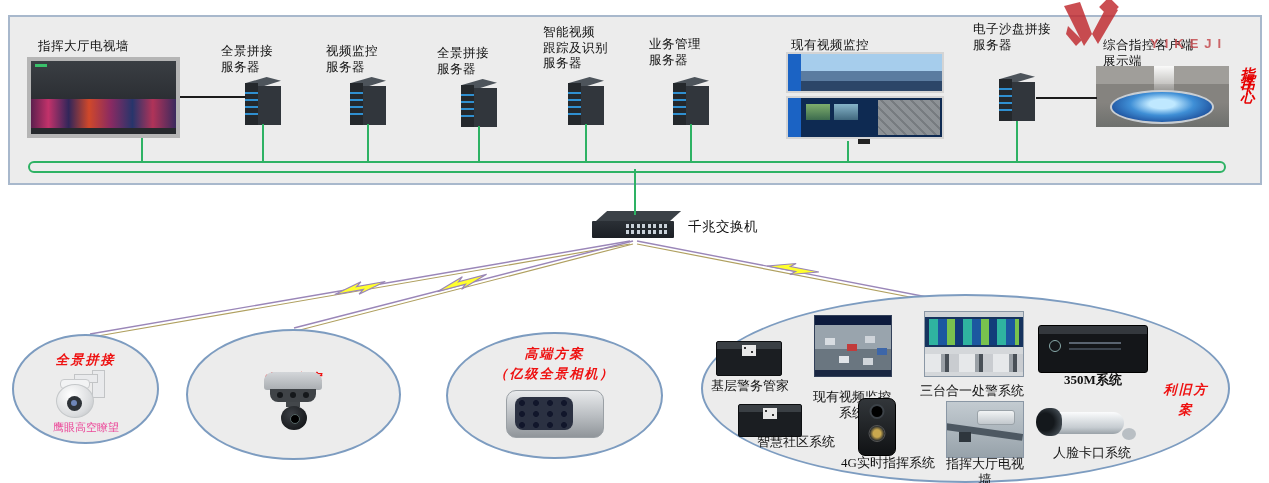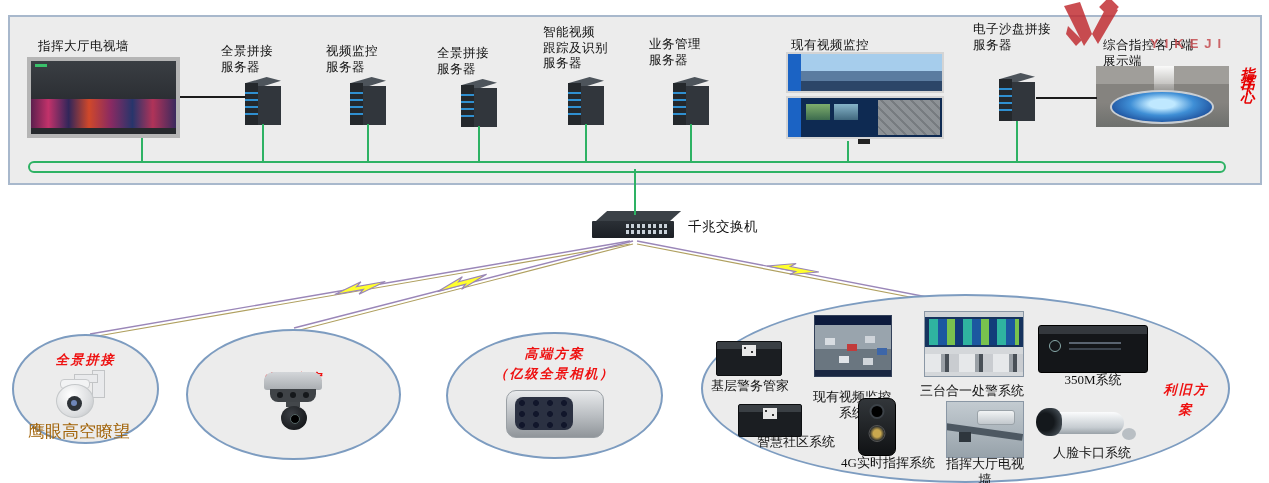--- a/index.html
+++ b/index.html
@@ -52,21 +52,21 @@
   .logo .latin{position:absolute;left:88px;top:36px;font-size:13px;font-weight:bold;color:#c4474b;letter-spacing:6px;font-family:"Liberation Sans",sans-serif;}
   
   .sw-top{left:601px;top:211px;width:74px;height:11px;background:#3b4147;transform:skewX(-48deg);z-index:2;}
   .sw-front{left:592px;top:221px;width:82px;height:17px;background:linear-gradient(180deg,#2b3036,#1b1f24);border-radius:1px;z-index:2;}
   .sw-ports{position:absolute;left:34px;top:3px;width:44px;height:4px;background:repeating-linear-gradient(90deg,#c8d0d8 0 3px,#20262c 3px 5.5px);}
   .sw-ports2{position:absolute;left:34px;top:9px;width:44px;height:4px;background:repeating-linear-gradient(90deg,#c8d0d8 0 3px,#20262c 3px 5.5px);}
   .sw-label{left:688px;top:219px;font-size:13.5px;color:#111;z-index:2;}
   
   .ell{background:#ececec;border:2px solid #7d9cc0;border-radius:50%;z-index:2;box-sizing:border-box;}
   .red-title{color:#ee1111;font-weight:bold;font-style:italic;font-size:13px;letter-spacing:2px;text-align:center;white-space:pre-line;line-height:1.5;z-index:3;}
-  .cap-label{font-size:17px;color:#a16207;z-index:3;}
+  .cap-label{font-size:11px;color:#ec4899;text-align:center;z-index:3;}
   .leg-label{font-size:13px;color:#111;text-align:center;white-space:pre-line;line-height:1.2;z-index:3;}
   
   .ptz .bracket{position:absolute;left:38px;top:0;width:11px;height:26px;background:#e9eaec;border:1px solid #c2c4c6;}
   .ptz .arm{position:absolute;left:20px;top:4px;width:22px;height:7px;background:#e9eaec;border:1px solid #c2c4c6;}
   .ptz .collar{position:absolute;left:6px;top:9px;width:28px;height:8px;background:#f2f3f4;border:1px solid #c8cacc;border-radius:4px;}
   .ptz .dome{position:absolute;left:2px;top:14px;width:36px;height:32px;border-radius:50%;
     background:radial-gradient(circle at 38% 32%,#ffffff,#dadcde 65%,#b7babd);border:1px solid #c5c8ca;}
   .ptz .lens{position:absolute;left:13px;top:26px;width:15px;height:15px;border-radius:50%;background:#2e3338;}
   .ptz .lens::after{content:"";position:absolute;left:4px;top:4px;width:6px;height:6px;border-radius:50%;background:#6f87b8;}
   
@@ -299,21 +299,21 @@
 <div class="abs shot2" style="left:924px;top:311px;width:98px;height:64px;z-index:3;">
   <div class="screens"></div>
     <div class="desks"></div>
 </div>
 <div class="abs leg-label" style="left:912px;top:383px;width:120px;">三台合一处警系统</div>
 
 <div class="abs rack" style="left:1038px;top:325px;width:108px;height:46px;z-index:3;">
   <div class="logo-dot"></div>
     <div class="txt"></div>
 </div>
-<div class="abs leg-label" style="left:1050px;top:372px;width:86px;">350M系统</div>
+<div class="abs leg-label" style="left:1050px;top:372px;width:86px;font-weight:bold;">350M系统</div>
 
 <div class="abs blackbox" style="left:738px;top:404px;width:62px;height:31px;z-index:3;">
     <div class="qr"></div>
   </div>
 <div class="abs leg-label" style="left:748px;top:434px;width:96px;">智慧社区系统</div>
 
 <div class="abs bodycam" style="left:858px;top:398px;width:36px;height:56px;z-index:3;">
   <div class="cl"></div>
     <div class="badge"></div>
 </div>

